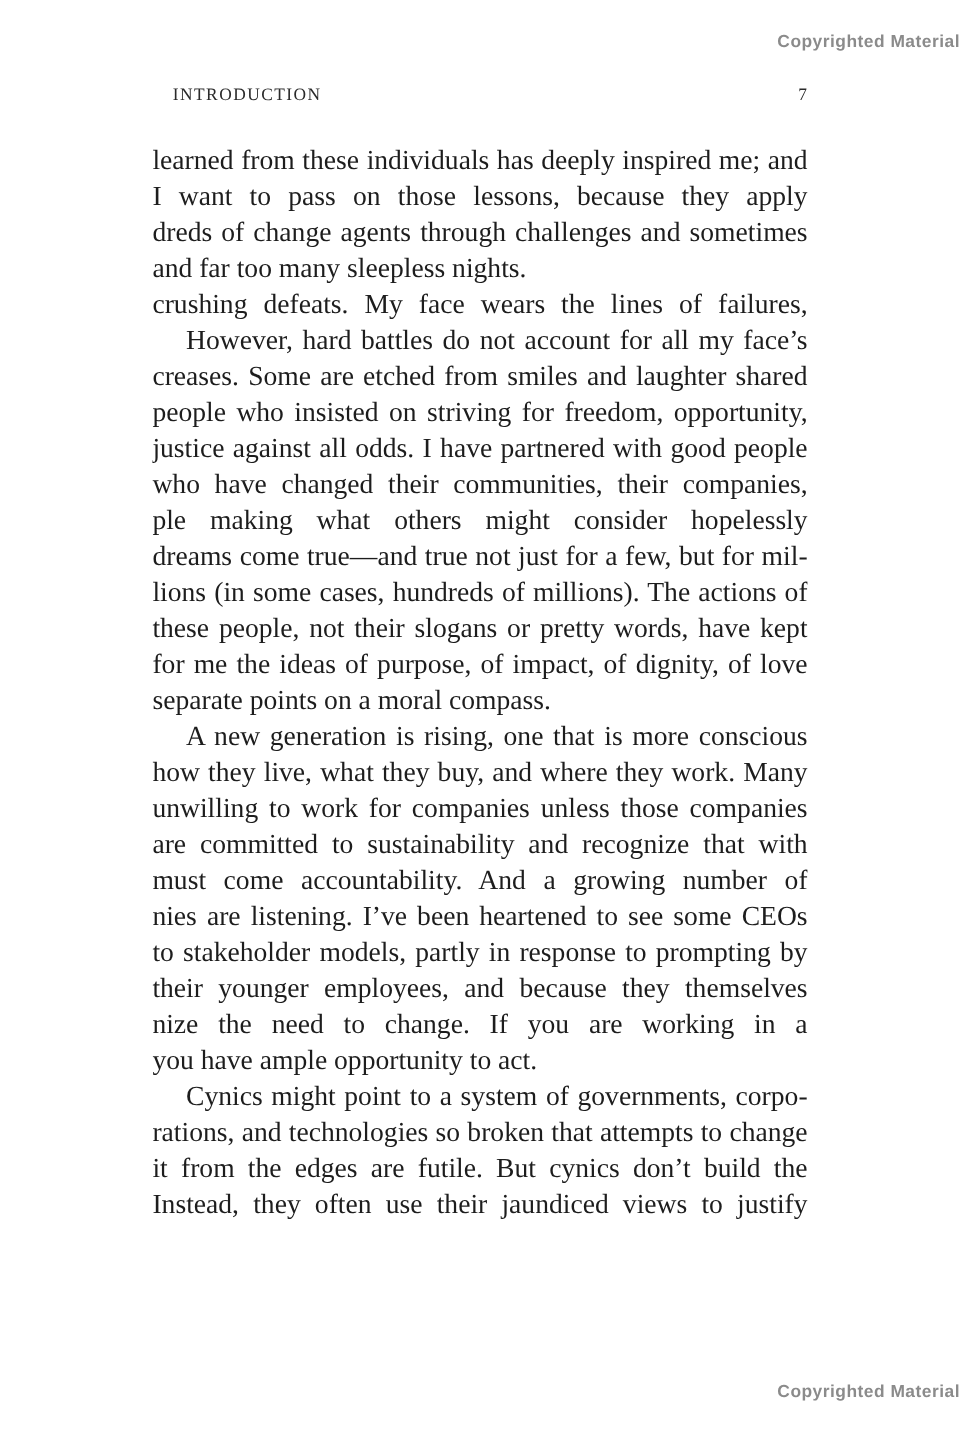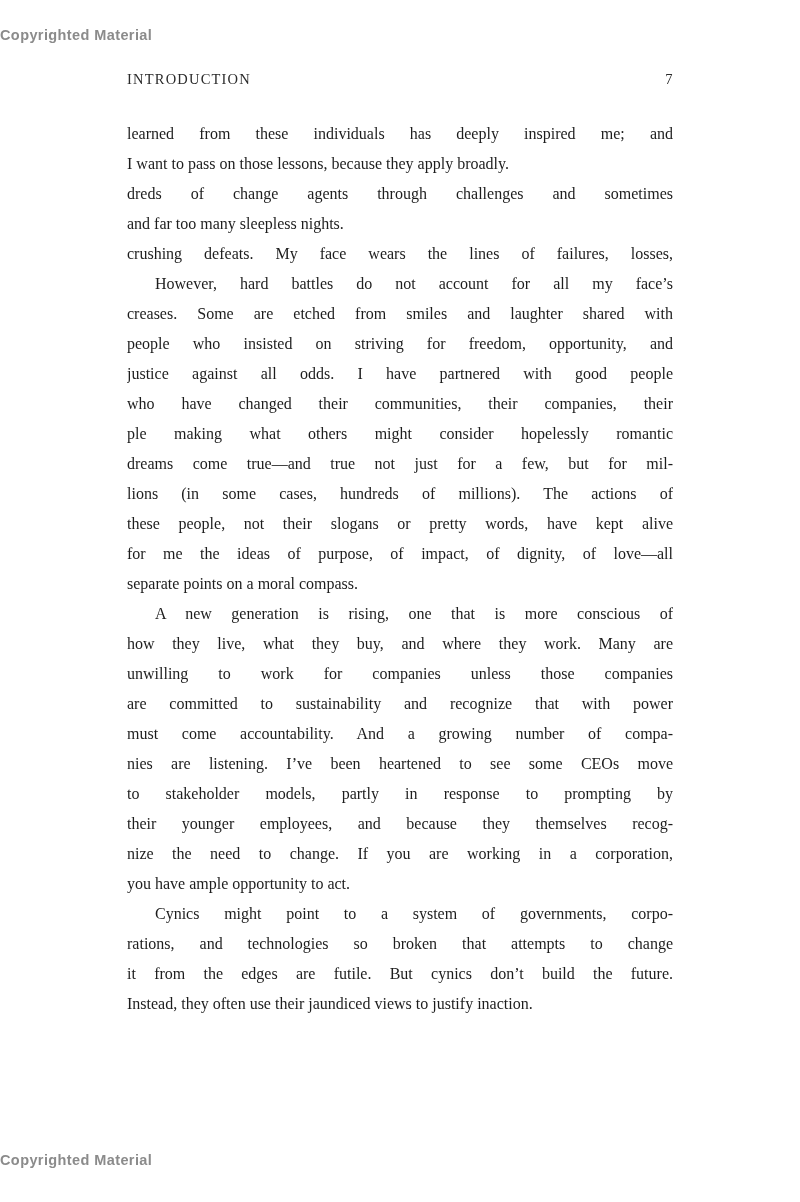--- a/index.html
+++ b/index.html
@@ -12,21 +12,21 @@
     width: 800px;
     height: 1202px;
     background: #ffffff;
     overflow: hidden;
     font-family: "Liberation Serif", serif;
   }
   .watermark {
     position: absolute;
     left: 0;
     width: 100%;
-    text-align: left;
+    text-align: right;
     font-family: "Liberation Sans", sans-serif;
     font-weight: bold;
     font-size: 14.5px;
     letter-spacing: 0.4px;
     color: #8b8b8b;
   }
   .wm-top { top: 27px; }
   .wm-bottom { top: 1152px; }
   .header {
     position: absolute;
@@ -34,30 +34,31 @@
     left: 127px;
     width: 546px;
     display: flex;
     justify-content: space-between;
     align-items: baseline;
     font-size: 14.5px;
     color: #2a2a2a;
   }
   .running-title {
     letter-spacing: 1.2px;
+    margin-left: 17px;
   }
   .page-number {
     letter-spacing: 0.5px;
   }
   .body-text {
     position: absolute;
     top: 119px;
     left: 127px;
     width: 546px;
-    font-size: 16px;
+    font-size: 23px;
     line-height: 30px;
     color: #1d1d1d;
   }
   .line {
     height: 30px;
     overflow: hidden;
     text-align: justify;
     text-align-last: justify;
   }
   .line.para-last {

